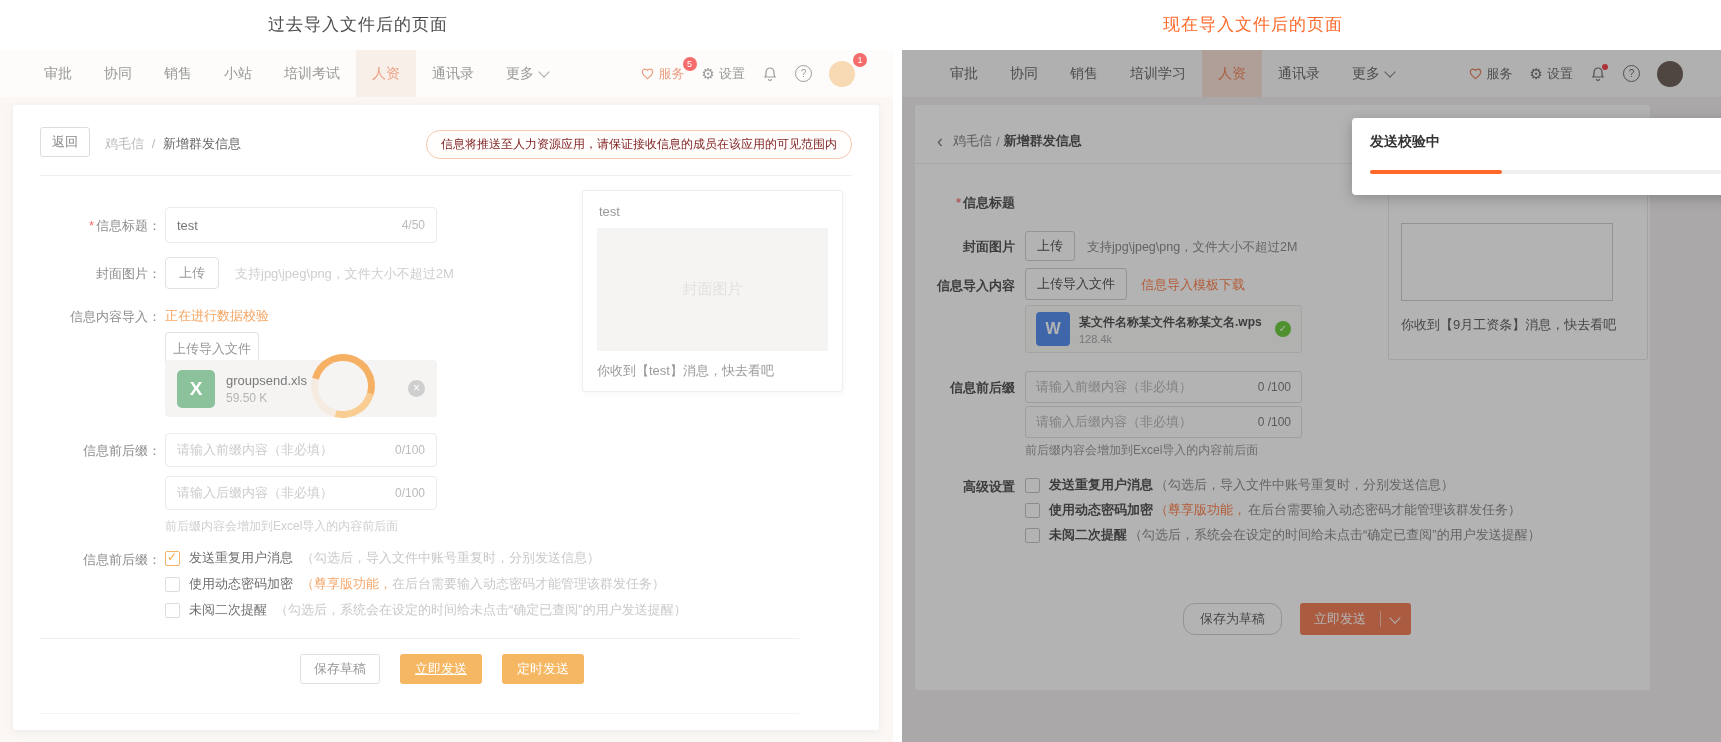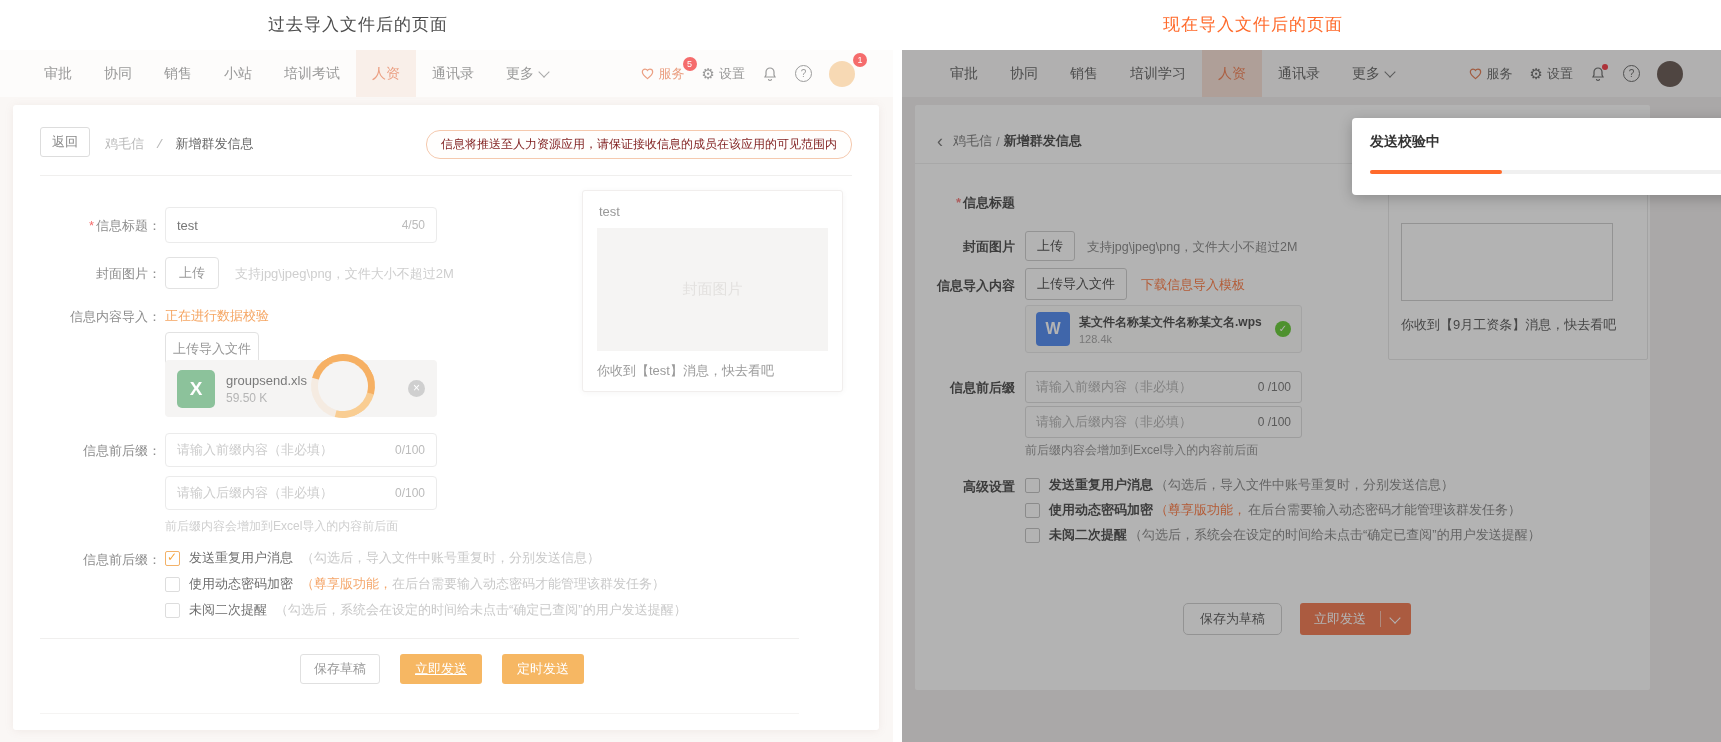--- a/index.html
+++ b/index.html
@@ -44,21 +44,21 @@
   .bell-wrap{position:relative;display:flex;}
   .bell-dot{position:absolute;top:-2px;right:-2px;width:6px;height:6px;border-radius:50%;background:#f5222d;}
 
   
   .lp-body{position:absolute;top:97px;left:0;right:0;bottom:0;background:#faf7f5;}
   .rp-body{position:absolute;top:97px;left:0;right:0;bottom:0;background:#efecec;}
 
   
   .lp-card{position:absolute;left:13px;top:8px;width:866px;height:625px;background:#fff;border-radius:3px;box-shadow:0 1px 8px rgba(170,140,130,.12);}
   .back-btn{position:absolute;left:27px;top:22px;width:50px;height:30px;border:1px solid #ddd;border-radius:3px;background:#fff;color:#888;font-size:13px;cursor:pointer;font-family:inherit;}
-  .crumb{position:absolute;left:92px;top:30px;font-size:13px;white-space:nowrap;font-family:Liberation Mono, monospace;}
+  .crumb{position:absolute;left:92px;top:30px;font-size:13px;white-space:nowrap;}
   .crumb-app{color:#b9b9b9;}
   .crumb-sep{color:#b9b9b9;margin:0 4px;}
   .crumb-page{color:#666;}
   .notice{position:absolute;right:27px;top:25px;border:1px solid #f5c9ae;border-radius:14px;padding:5px 14px;color:#7f1d1d;font-size:12px;background:#fffefd;white-space:nowrap;}
   .hr{position:absolute;left:27px;right:27px;height:1px;background:#f0efee;}
   .hr1{top:70px;}
   .hr2{top:533px;right:80px;}
   .hr3{top:608px;right:80px;background:#f5f4f3;}
 
   .lbl{position:absolute;left:8px;width:140px;text-align:right;color:#8d8d8d;font-size:13px;white-space:nowrap;}
@@ -155,21 +155,21 @@
   .fix-help-r{position:absolute;left:110px;top:337px;color:#888;font-size:12px;white-space:nowrap;}
 
   .ai-r1{top:371px;} .ai-r2{top:396px;} .ai-r3{top:421px;}
   .adv-item-r{left:110px;}
   .adv-item-r .cb{border-color:#bbb;}
   .adv-item-r .adv-name{color:#333;font-weight:700;}
   .adv-item-r .adv-note{color:#777;margin-left:2px;}
   .adv-item-r .adv-hl{color:#ff6a2b;margin-left:2px;}
 
   .btn-row-r{position:absolute;left:268px;top:498px;display:flex;gap:18px;align-items:center;}
-  .btn-plain-r{height:32px;padding:0 16px;border:1px solid #c9c9c9;background:#fff;color:#444;border-radius:5px;font-size:13px;cursor:pointer;font-family:inherit;}
+  .btn-plain-r{height:32px;padding:0 16px;border:1px solid #c9c9c9;background:#fff;color:#444;border-radius:12px;font-size:13px;cursor:pointer;font-family:inherit;}
   .btn-send-r{height:32px;display:flex;align-items:center;background:#f2683a;border-radius:3px;color:#fff;font-size:13px;cursor:pointer;}
   .btn-send-r .send-label{padding:0 14px;}
   .send-div{width:1px;height:16px;background:rgba(255,255,255,.55);}
   .send-caret{width:7px;height:7px;border-right:1.4px solid #fff;border-bottom:1.4px solid #fff;transform:rotate(45deg);margin:-3px 12px 0 10px;}
 
   .preview-r{position:absolute;left:473px;top:55px;width:260px;height:200px;background:#fff;border:1px solid #e3e3e3;border-radius:2px;box-sizing:border-box;}
   .pv-box-r{position:absolute;left:12px;top:62px;width:212px;height:78px;border:1px solid #c9c9c9;background:#fff;box-sizing:border-box;}
   .pv-msg-r{position:absolute;left:12px;top:155px;color:#444;font-size:13px;white-space:nowrap;}
 
   
@@ -364,21 +364,21 @@
       <div class="hr-r1"></div>
 
       <div class="lbl-r lbl-title-r"><i class="req">*</i><span>信息标题</span></div>
 
       <div class="lbl-r lbl-cover-r">封面图片</div>
       <button class="up-btn-r">上传</button>
       <div class="cover-hint-r">支持jpg\jpeg\png，文件大小不超过2M</div>
 
       <div class="lbl-r lbl-import-r">信息导入内容</div>
       <button class="import-btn-r">上传导入文件</button>
-      <div class="tpl-link-r">下载信息导入模板</div>
+      <div class="tpl-link-r">信息导入模板下载</div>
 
       <div class="file-card-r">
         <div class="wps-icon">W</div>
         <div class="file-meta-r">
           <div class="file-name-r">某文件名称某文件名称某文名.wps</div>
           <div class="file-size-r">128.4k</div>
         </div>
         <div class="ok-icon"></div>
       </div>
 

